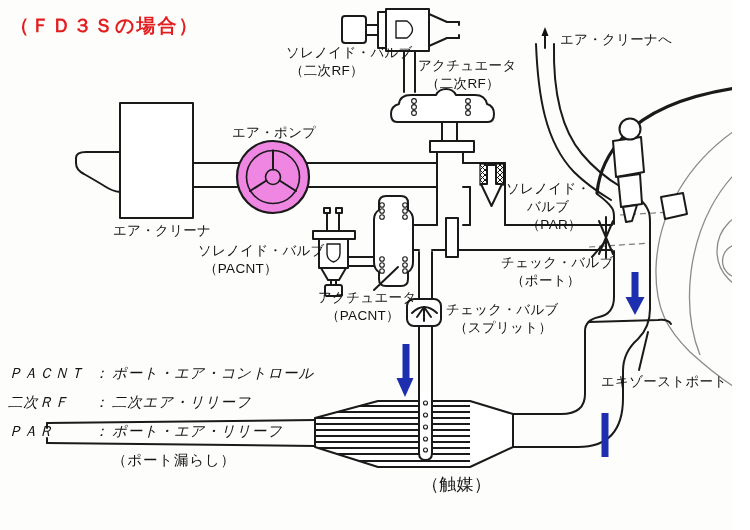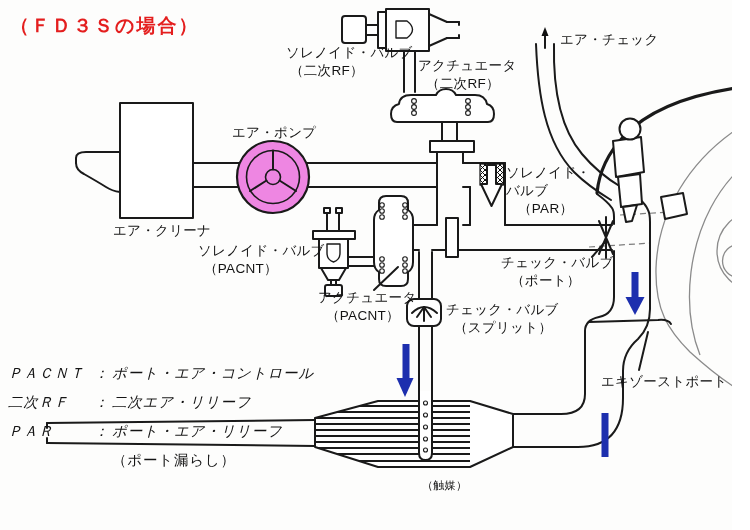--- a/index.html
+++ b/index.html
@@ -239,63 +239,63 @@
   <span>ソレノイド・バルブ</span>
   <span style="padding-left:4px;">（二次RF）</span>
 </div>
 
 <div class="lbl" style="left:418px;top:57px;">
   <span>アクチュエータ</span>
   <span style="padding-left:8px;">（二次RF）</span>
 </div>
 
 <div class="lbl" style="left:560px;top:31px;">
-  <span>エア・チェック</span>
+  <span>エア・クリーナへ</span>
 </div>
 
 <div class="lbl" style="left:232px;top:124px;">
   <span>エア・ポンプ</span>
 </div>
 
 <div class="lbl" style="left:113px;top:222px;">
   <span>エア・クリーナ</span>
 </div>
 
 <div class="lbl" style="left:198px;top:242px;">
   <span>ソレノイド・バルブ</span>
   <span style="padding-left:6px;">（PACNT）</span>
 </div>
 
 <div class="lbl" style="left:318px;top:289px;">
   <span>アクチュエータ</span>
   <span style="padding-left:8px;">（PACNT）</span>
 </div>
 
-<div class="lbl" style="left:506px;top:164px;line-height:18px;">
+<div class="lbl" style="left:506px;top:180px;line-height:18px;text-align:center;">
   <span>ソレノイド・</span>
   <span>バルブ</span>
   <span style="padding-left:12px;">（PAR）</span>
 </div>
 
 <div class="lbl" style="left:501px;top:254px;">
   <span>チェック・バルブ</span>
   <span style="padding-left:10px;">（ポート）</span>
 </div>
 
 <div class="lbl" style="left:446px;top:301px;">
   <span>チェック・バルブ</span>
   <span style="padding-left:8px;">（スプリット）</span>
 </div>
 
 <div class="lbl" style="left:601px;top:373px;">
   <span>エキゾーストポート</span>
 </div>
 
 <div class="lbl" style="left:364px;top:476px;">
-  <span style="padding-left:58px;font-size:11px;">（触媒）</span>
+  <span style="padding-left:58px;font-size:17px;">（触媒）</span>
 </div>
 
 <div id="legend">
   <div class="lrow">
     <span class="term">ＰＡＣＮＴ</span>
         <span class="colon">：</span>
         <span>ポート・エア・コントロール</span>
   </div>
   <div class="lrow">
     <span class="term">二次ＲＦ</span>

